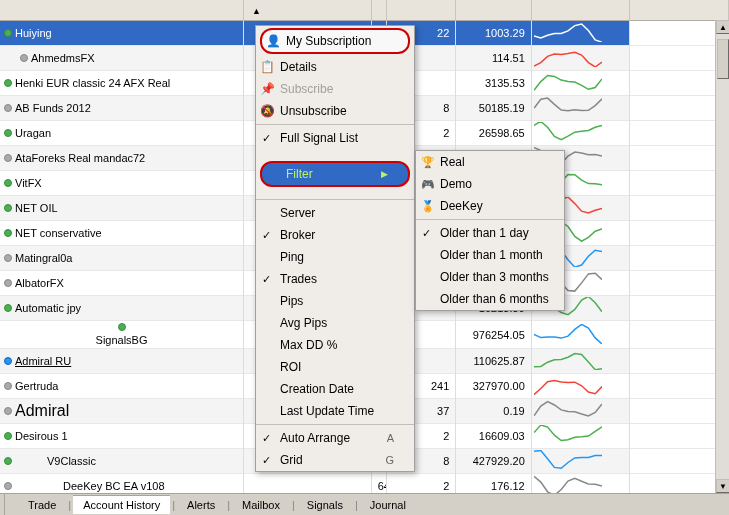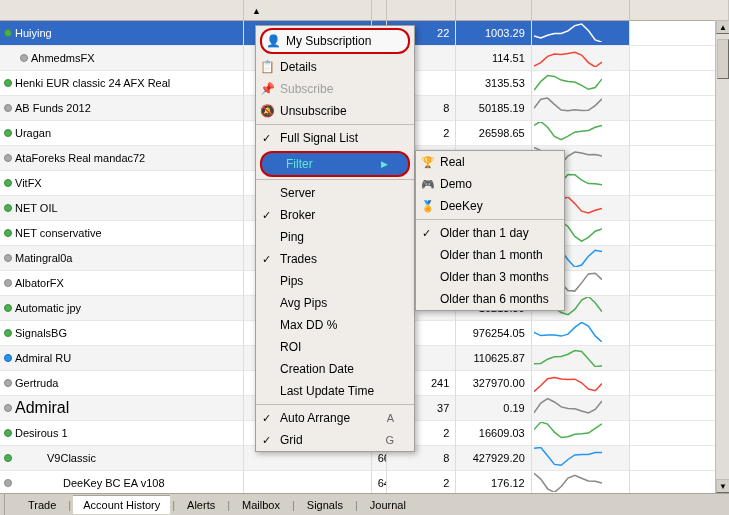--- a/index.html
+++ b/index.html
@@ -189,23 +189,23 @@
       border: 2px solid #cc0000;
       border-radius: 12px;
       margin: 2px 4px;
       background: #f8f8f8;
     }
 
     
     .menu-item-filter-highlight {
       border: 2px solid #cc0000;
       border-radius: 12px;
-      margin: 2px 4px;
+      margin: 12px 4px;
       background: #316ac5;
-      color: #5eead4;
+      color: #bef264;
     }
 
     
     .menu-icon {
       position: absolute;
       left: 4px;
       width: 16px;
       height: 16px;
       display: flex;
       align-items: center;
@@ -463,38 +463,38 @@
             <td class="col-broker"></td>
             <td class="col-trades num"></td>
             <td class="col-subscri num"></td>
             <td class="col-balance balance">10218.80</td>
             <td class="col-graph graph-cell"><svg width="68" height="20">
                 <path d="M0.0,6.2 L6.8,8.9 L13.6,9.2 L20.4,10.9 L27.2,15.5 L34.0,17.7 L40.8,12.4 L47.6,3.0 L54.4,-0.5 L61.2,5.7 L68.0,14.8 " fill="none" stroke="#4caf50" stroke-width="1.5"></path>
               </svg></td>
           </tr>
           <tr>
             <td class="col-signal" style="padding: 2px 4px;">
-              <div style="display: flex; align-items: center; gap: 3px;">
+              <div style="display: flex; align-items: center; gap: 3px; flex-direction: column;">
                 <span class="signal-dot green"></span>
                 <span style="font-size: 11px;">SignalsBG</span>
               </div>
             </td>
             <td class="col-broker"></td>
             <td class="col-trades num"></td>
             <td class="col-subscri num"></td>
             <td class="col-balance balance">976254.05</td>
             <td class="col-graph graph-cell"><svg width="68" height="20">
                 <path d="M0.0,10.3 L6.8,13.6 L13.6,13.0 L20.4,12.9 L27.2,14.1 L34.0,12.1 L40.8,5.4 L47.6,0.4 L54.4,4.0 L61.2,13.9 L68.0,20.0 " fill="none" stroke="#2196F3" stroke-width="1.5"></path>
               </svg></td>
           </tr>
           <tr>
             <td class="col-signal" style="padding: 2px 4px;">
               <div style="display: flex; align-items: center; gap: 3px;">
                 <span class="signal-dot blue"></span>
-                <span style="font-size: 11px;">Admiral RU</span>
+                <span style="font-size: 11px; text-decoration: underline;">Admiral RU</span>
               </div>
             </td>
             <td class="col-broker"></td>
             <td class="col-trades num"></td>
             <td class="col-subscri num"></td>
             <td class="col-balance balance">110625.87</td>
             <td class="col-graph graph-cell"><svg width="68" height="20">
                 <path d="M0.0,16.7 L6.8,16.5 L13.6,12.2 L20.4,9.8 L27.2,9.4 L34.0,7.2 L40.8,3.6 L47.6,4.4 L54.4,12.0 L61.2,19.7 L68.0,18.8 " fill="none" stroke="#4caf50" stroke-width="1.5"></path>
               </svg></td>
           </tr>

